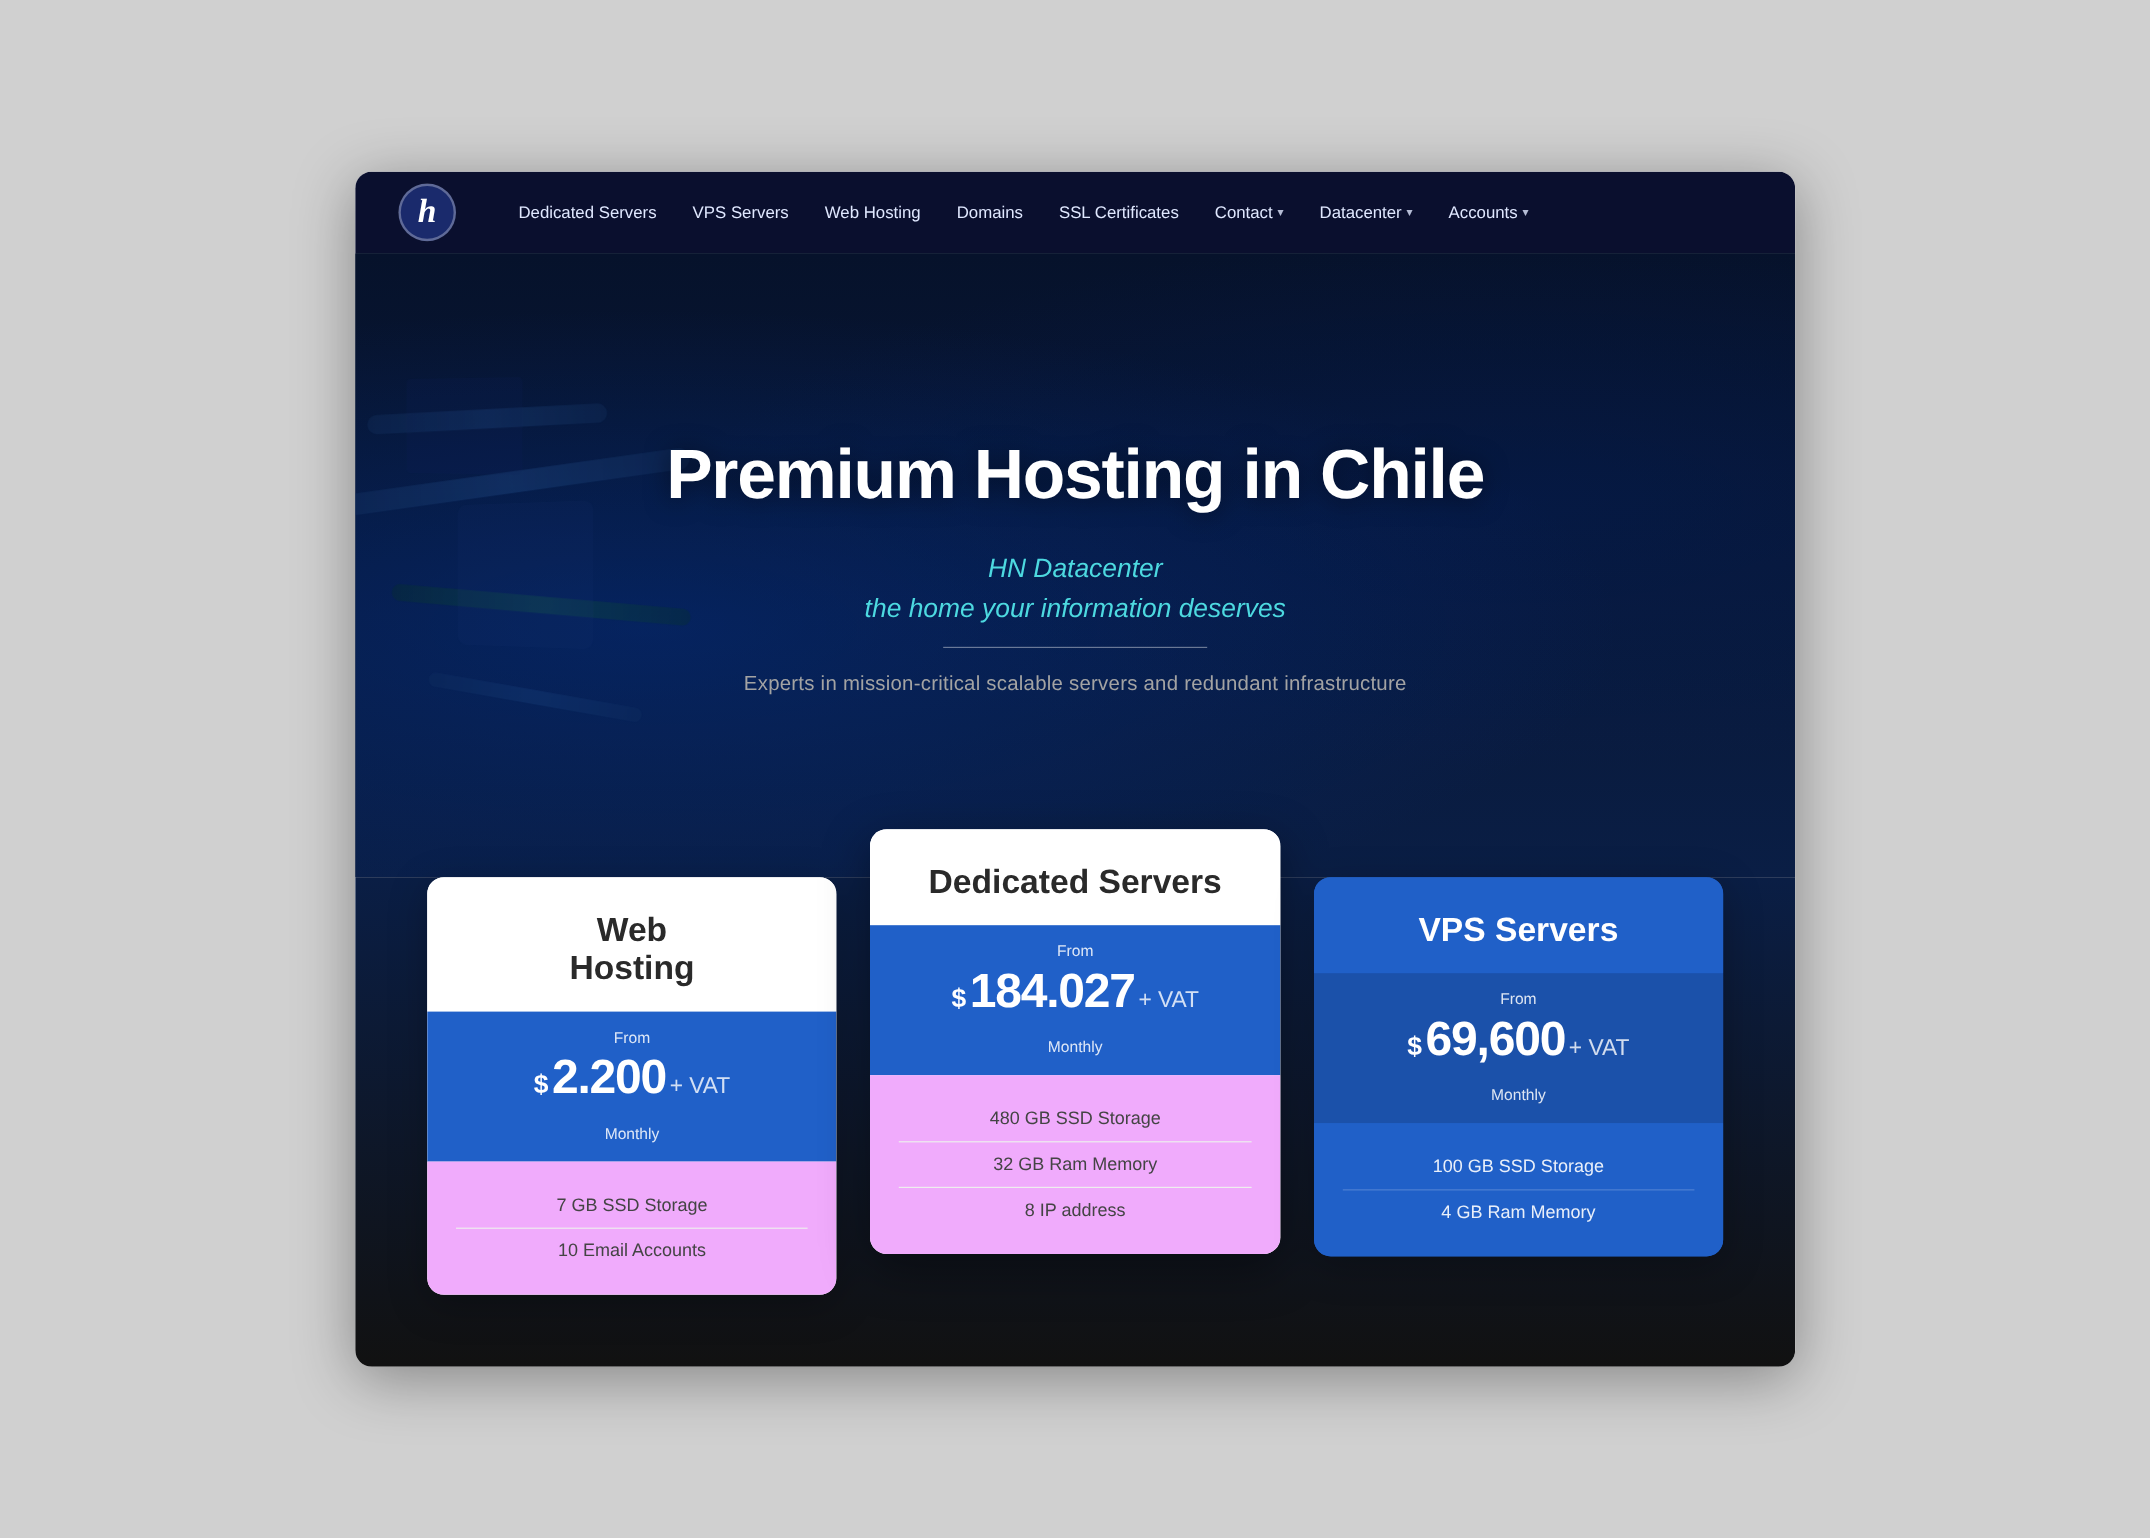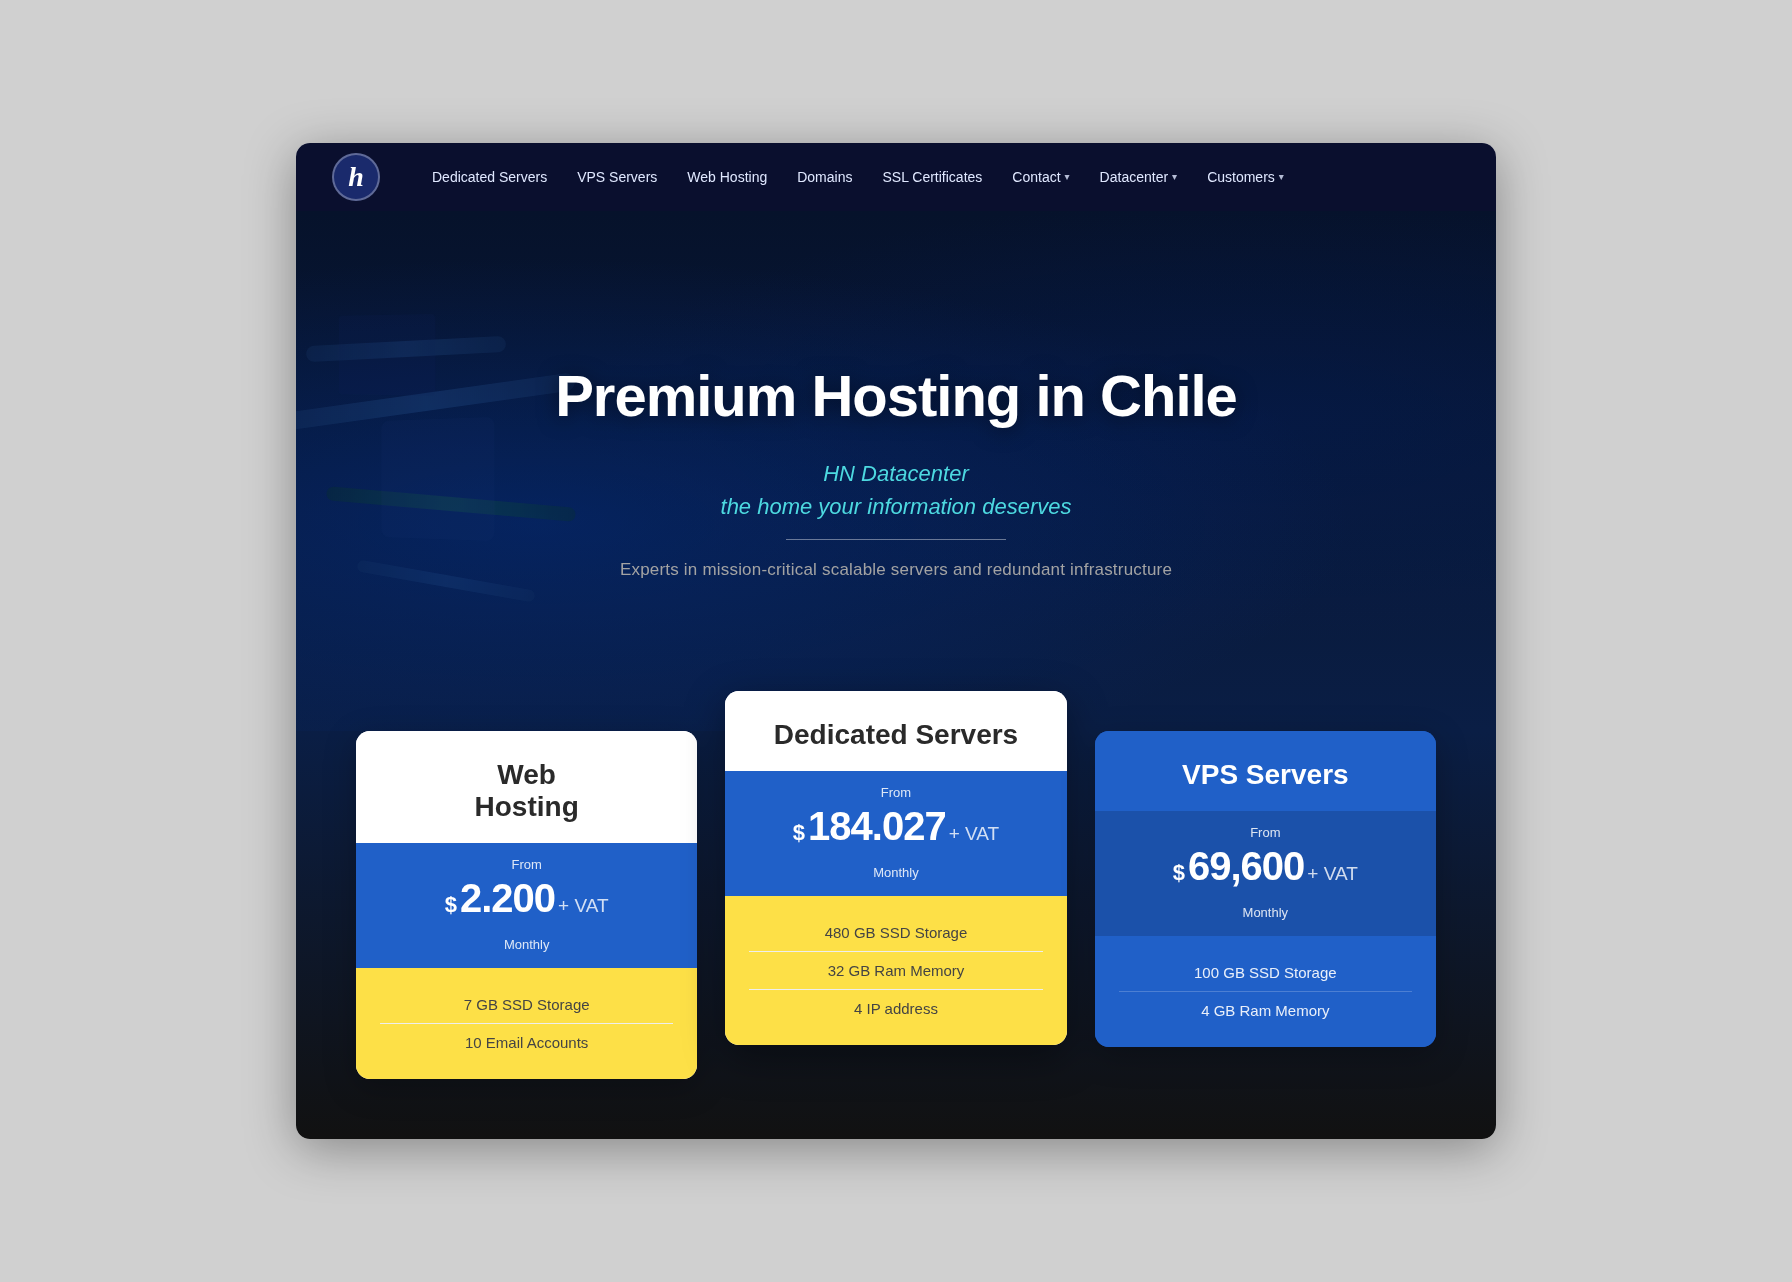--- a/index.html
+++ b/index.html
@@ -213,21 +213,21 @@
       color: rgba(255,255,255,0.8);
     }
     .price-period {
       font-size: 13px;
       color: rgba(255,255,255,0.85);
       margin-top: 16px;
     }
 
     .card-features {
       padding: 18px 24px;
-      background: #fde047;
+      background: #f0abfc;
     }
     .card-feature {
       font-size: 15px;
       color: #444;
       padding: 10px 0;
       border-bottom: 1px solid #eee;
       text-align: center;
     }
     .card-feature:last-child { border-bottom: none; }
 
@@ -266,21 +266,21 @@
       <span class="nav-link">SSL Certificates</span>
       <span class="nav-link">
         <span>Contact</span>
         <span class="nav-chevron">▾</span>
       </span>
       <span class="nav-link">
         <span>Datacenter</span>
         <span class="nav-chevron">▾</span>
       </span>
       <span class="nav-link">
-        <span>Customers</span>
+        <span>Accounts</span>
         <span class="nav-chevron">▾</span>
       </span>
     </div>
   </nav>
 
   <section class="hero">
     <div class="hero-bg"></div>
 
     <div class="hero-cables">
       <div class="cable" style="width:300px;height:18px;top:35%;left:-20px;transform:rotate(-8deg);opacity:0.5;"></div>
@@ -331,21 +331,21 @@
         <div class="price-amount">
           <span class="price-dollar">$</span>
           <span class="price-number">184.027</span>
           <span class="price-vat">+ VAT</span>
         </div>
         <div class="price-period">Monthly</div>
       </div>
       <div class="card-features">
         <div class="card-feature">480 GB SSD Storage</div>
         <div class="card-feature">32 GB Ram Memory</div>
-        <div class="card-feature">4 IP address</div>
+        <div class="card-feature">8 IP address</div>
       </div>
     </div>
 
     <div class="card blue-card">
       <div class="card-header">
         <div class="card-title">VPS Servers</div>
       </div>
       <div class="price-band vps-price-band">
         <div class="price-from">From</div>
         <div class="price-amount">

